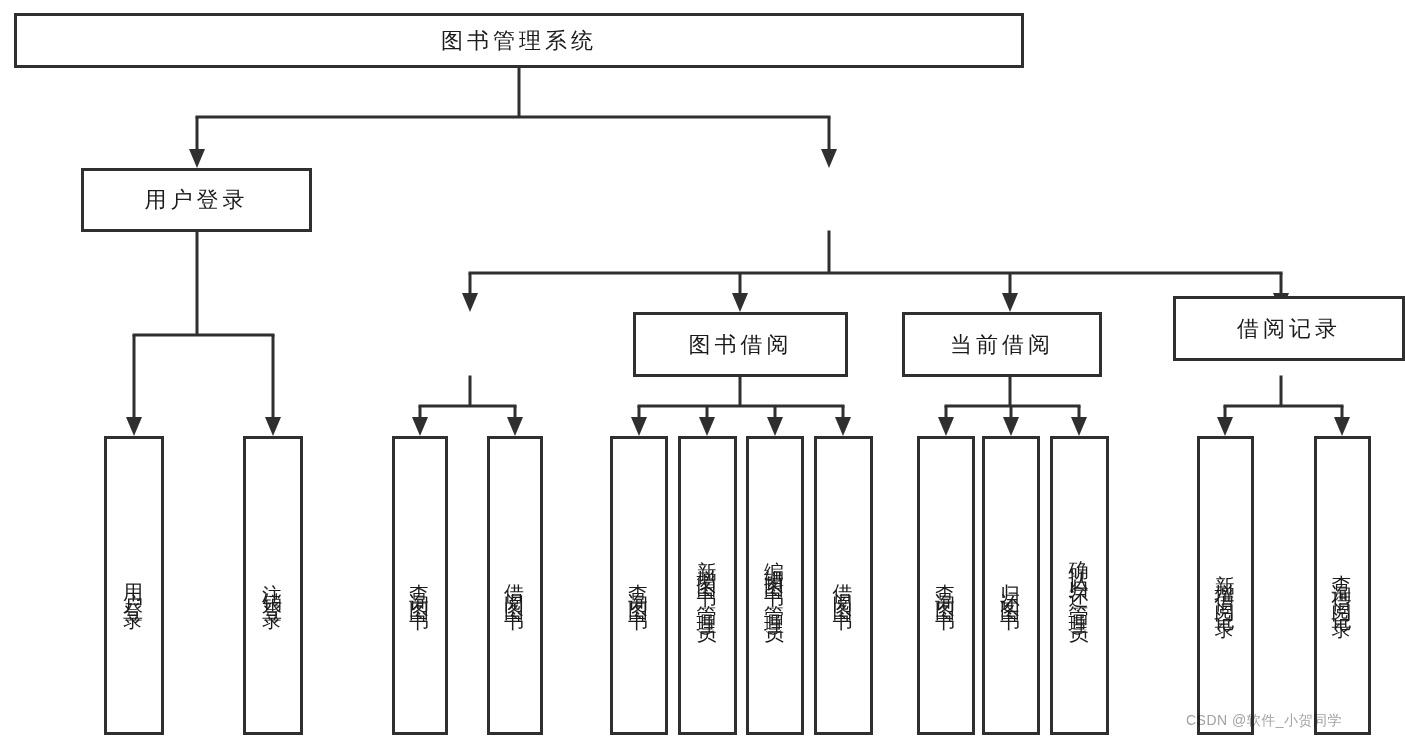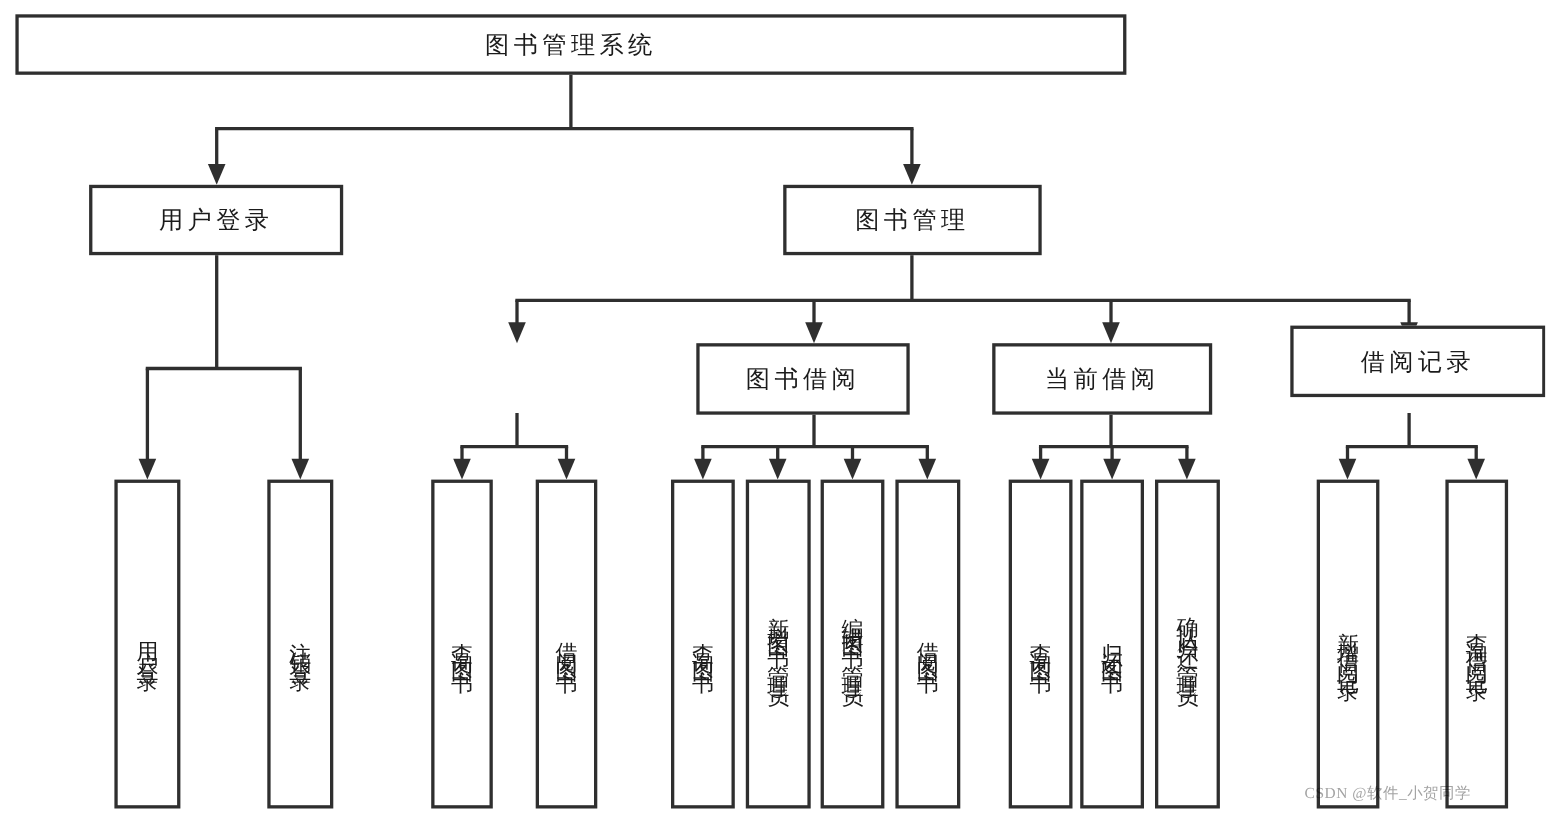--- a/index.html
+++ b/index.html
@@ -2,21 +2,21 @@
 <html style="--line: #2f2f2f; --text: #1b1b1b; --box-background: #ffffff; --watermark: #a3a3a3;"><head>
 <meta charset="utf-8">
 <style>
   :root{
     --line:#2f2f2f; --text:#1b1b1b; --box-background:#ffffff; --watermark:#a3a3a3;
   }
   html,body{margin:0;padding:0;background:#ffffff;}
   #canvas{
     position:relative; width:1405px; height:747px; overflow:hidden;
     background:var(--box-background);
-    font-family:Liberation Serif, serif;
+    font-family:Liberation Sans, sans-serif;
     color:var(--text);
   }
   #connectors{position:absolute; left:0; top:0; pointer-events:none;}
   #connectors .spine{fill:none; stroke:var(--line); stroke-width:3; stroke-linecap:square;}
   #connectors .stem{stroke:var(--line); stroke-width:3;}
   #connectors .head{fill:var(--line); stroke:none;}
   .box{
     position:absolute; box-sizing:border-box;
     background:var(--box-background);
     border:3px solid var(--line);
@@ -87,23 +87,22 @@
         <line x1="1225" y1="406" x2="1225" y2="424" class="stem"></line>
         <polygon points="1217,417 1233,417 1225,436" class="head"></polygon>
         <line x1="1342" y1="406" x2="1342" y2="424" class="stem"></line>
         <polygon points="1334,417 1350,417 1342,436" class="head"></polygon>
       </g>
   </svg>
 
   <div class="box h" style="left:14px;top:13px;width:1010px;height:55px">图书管理系统</div>
 
   <div class="box h" style="left:81px;top:168px;width:231px;height:64px">用户登录</div>
-  <div class="box h" style="left:712px;top:168px;width:235px;height:64px">图书管理</div>
 
-  <div class="box h" style="left:633px;top:312px;width:194px;height:65px">图书借阅</div>
+  <div class="box h" style="left:633px;top:312px;width:215px;height:65px">图书借阅</div>
   <div class="box h" style="left:902px;top:312px;width:200px;height:65px">当前借阅</div>
   <div class="box h" style="left:1173px;top:296px;width:232px;height:65px">借阅记录</div>
 
   <div class="box v" style="left:104px;top:436px;width:60px;height:299px">用户登录</div>
   <div class="box v" style="left:243px;top:436px;width:60px;height:299px">注销登录</div>
 
   <div class="box v" style="left:392px;top:436px;width:56px;height:299px">查询图书</div>
   <div class="box v" style="left:487px;top:436px;width:56px;height:299px">借阅图书</div>
 
   <div class="box v" style="left:610px;top:436px;width:58px;height:299px">查询图书</div>

